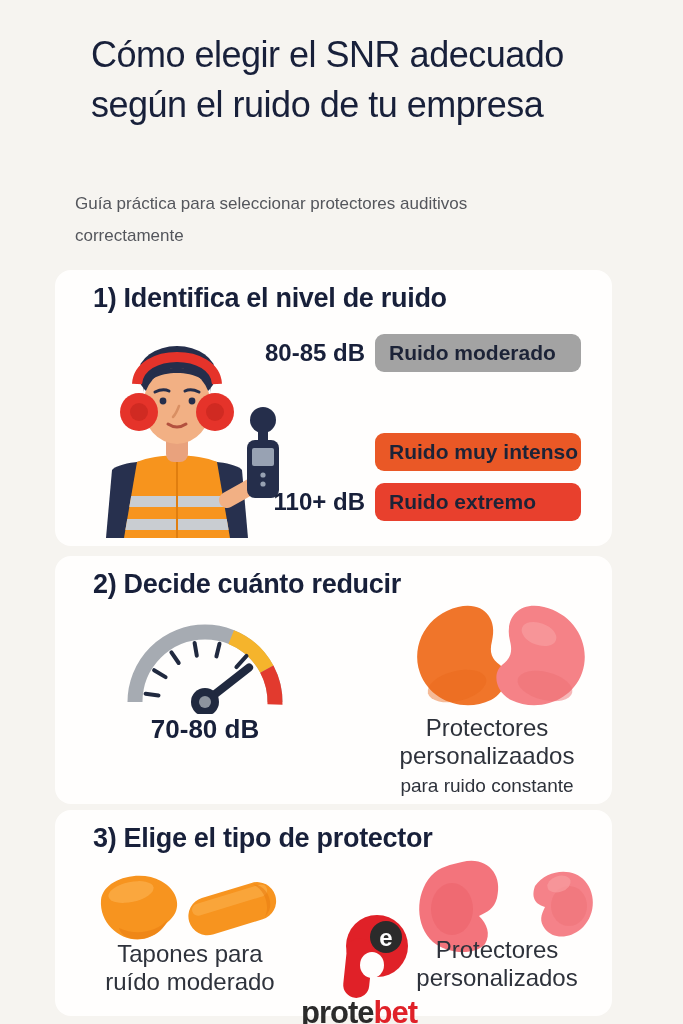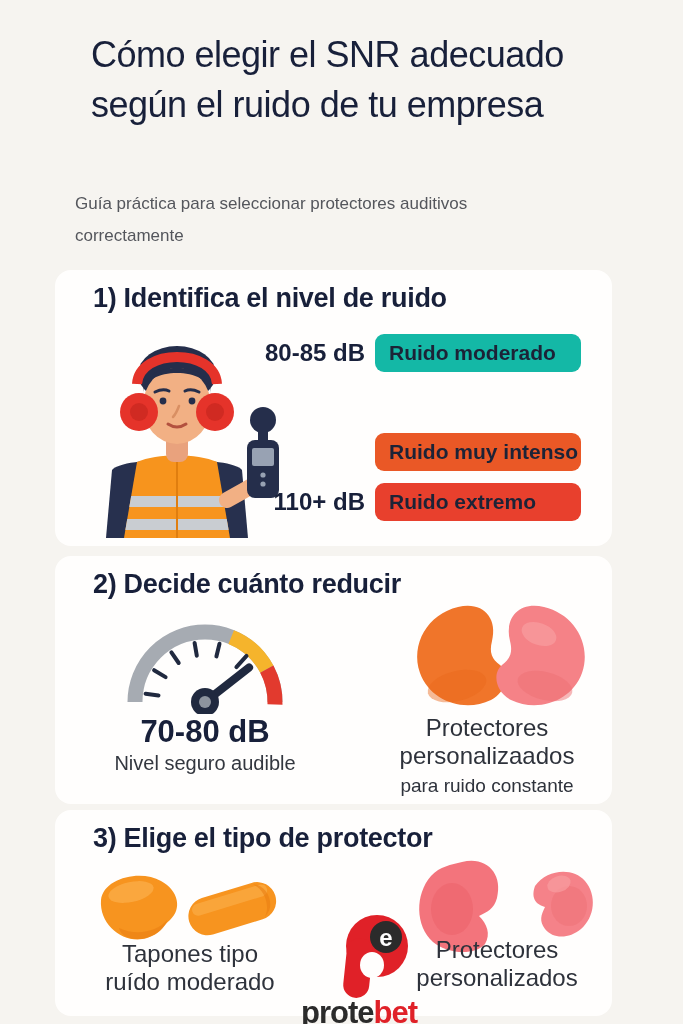--- a/index.html
+++ b/index.html
@@ -52,21 +52,21 @@
     padding-left:14px;
   }
   .s1row .badge span {
     font-size:21px; font-weight:600; color:#1c2337; white-space:nowrap;
   }
 
   
   .gauge { position:absolute; left:58px; top:50px; }
   .gauge-value {
     position:absolute; left:20px; top:158px; width:260px; text-align:center;
-    font-size:31px; font-weight:700; color:#18203a;
+    font-size:26px; font-weight:700; color:#18203a;
   }
   .gauge-caption {
     position:absolute; left:20px; top:196px; width:260px; text-align:center;
     font-size:20px; color:#33373f;
   }
   .s2blobs { position:absolute; left:350px; top:42px; }
   .s2text {
     position:absolute; left:312px; top:158px; width:240px; text-align:center;
     color:#2e323b;
   }
@@ -151,21 +151,21 @@
       <circle cx="196" cy="92" r="13" fill="#252e4b"></circle>
       <rect x="191" y="100" width="10" height="14" fill="#252e4b"></rect>
       <rect x="180" y="112" width="32" height="58" rx="8" fill="#252e4b"></rect>
       <rect x="185" y="120" width="22" height="18" rx="2" fill="#98a2b3"></rect>
       <circle cx="196" cy="147" r="2.6" fill="#98a2b3"></circle>
       <circle cx="196" cy="156" r="2.6" fill="#98a2b3"></circle>
     </svg>
 
     <div class="s1row" style="top:64px">
       <div class="db">80-85 dB</div>
-      <div class="badge" style="background: #14b8a6;">
+      <div class="badge" style="background: #a3a3a3;">
         <span>Ruido moderado</span>
       </div>
     </div>
     <div class="s1row" style="top:163px">
       <div class="badge" style="background: rgb(234, 88, 38);">
         <span>Ruido muy intenso</span>
       </div>
     </div>
     <div class="s1row" style="top:213px">
       <div class="db">110+ dB</div>
@@ -189,21 +189,20 @@
         <line x1="83.8" y1="49.7" x2="81.6" y2="36.9"></line>
         <line x1="103.4" y1="50.4" x2="106.5" y2="37.8"></line>
         <line x1="123.4" y1="61.1" x2="133.5" y2="49.9"></line>
       </g>
       <line x1="92" y1="96" x2="136.1" y2="61.5" stroke="#20293f" stroke-width="8" stroke-linecap="round"></line>
       <circle cx="92" cy="96" r="14" fill="#20293f"></circle>
       <circle cx="92" cy="96" r="6" fill="#8d949e"></circle>
     </svg>
 
     <div class="gauge-value">70-80 dB</div>
-    <div class="gauge-caption">Nivel seguro audible</div>
 
     <svg class="s2blobs" width="192" height="116" viewBox="0 0 192 116">
       <path d="M53,9 C77,3 93,19 87,43 C84,55 87,61 95,67 C104,74 103,93 86,102 C59,115 25,103 15,75 C5,46 23,16 53,9 Z" fill="#f0752a"></path>
       <ellipse cx="52" cy="88" rx="30" ry="15" fill="#e8681b" opacity="0.45" transform="rotate(-14 52 88)"></ellipse>
       <g transform="translate(192,0) scale(-1,1)">
         <path d="M53,9 C77,3 93,19 87,43 C84,55 87,61 95,67 C104,74 103,93 86,102 C59,115 25,103 15,75 C5,46 23,16 53,9 Z" fill="#f58287"></path>
         <ellipse cx="52" cy="88" rx="28" ry="14" fill="#ee6f74" opacity="0.5" transform="rotate(-14 52 88)"></ellipse>
         <ellipse cx="58" cy="36" rx="18" ry="11" fill="#f89ca0" opacity="0.7" transform="rotate(-20 58 36)"></ellipse>
       </g>
     </svg>
@@ -223,21 +222,21 @@
       <ellipse cx="50" cy="30" rx="23" ry="10" fill="#fbad4a" opacity="0.75" transform="rotate(-12 50 30)"></ellipse>
       <path d="M38,66 C55,74 76,70 86,58 C84,68 70,78 54,77 C44,76 39,71 38,66 Z" fill="#e97e12" opacity="0.6"></path>
       <g transform="rotate(-17 150 46)">
         <rect x="106" y="28" width="90" height="38" rx="19" fill="#f7941f"></rect>
         <rect x="112" y="32" width="78" height="12" rx="6" fill="#fbad4a" opacity="0.65"></rect>
         <path d="M178,30 C192,34 194,58 180,64 C188,56 188,38 178,30 Z" fill="#e97e12" opacity="0.6"></path>
       </g>
     </svg>
 
     <div class="s3left">
-      <div>Tapones tipo</div>
+      <div>Tapones para</div>
       <div>ruído moderado</div>
     </div>
 
     <div class="logo">
       <svg class="mark" width="84" height="92" viewBox="0 0 84 92">
         <circle cx="46" cy="36" r="31" fill="#e02128"></circle>
         <rect x="14" y="28" width="26" height="60" rx="13" fill="#e02128" transform="rotate(6 27 58)"></rect>
         <ellipse cx="41" cy="55" rx="12" ry="13" fill="#fffefd"></ellipse>
         <circle cx="55" cy="27" r="16" fill="#2b2b2b"></circle>
         <text x="55" y="36" text-anchor="middle" font-family="Liberation Sans, sans-serif" font-size="24" font-weight="700" fill="#ffffff">e</text>

